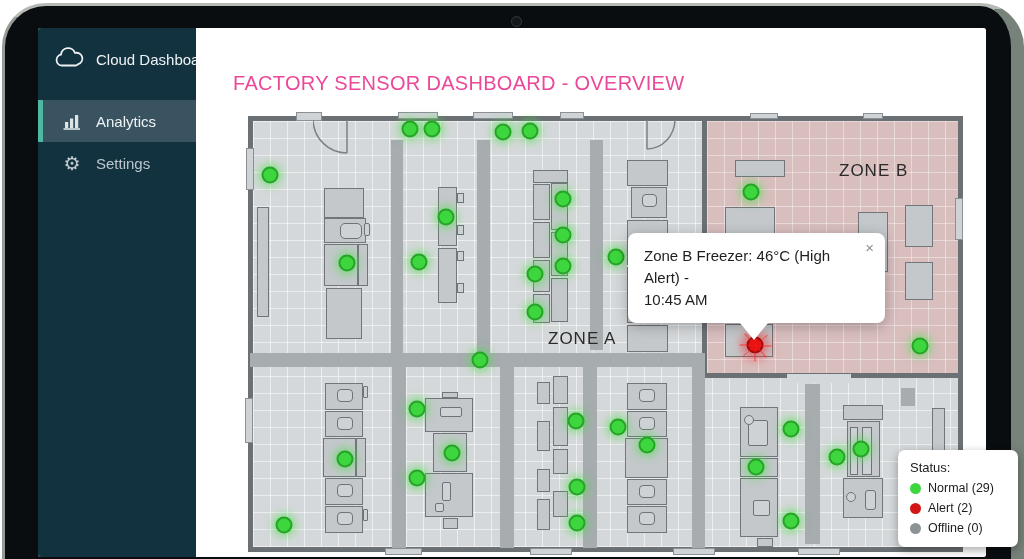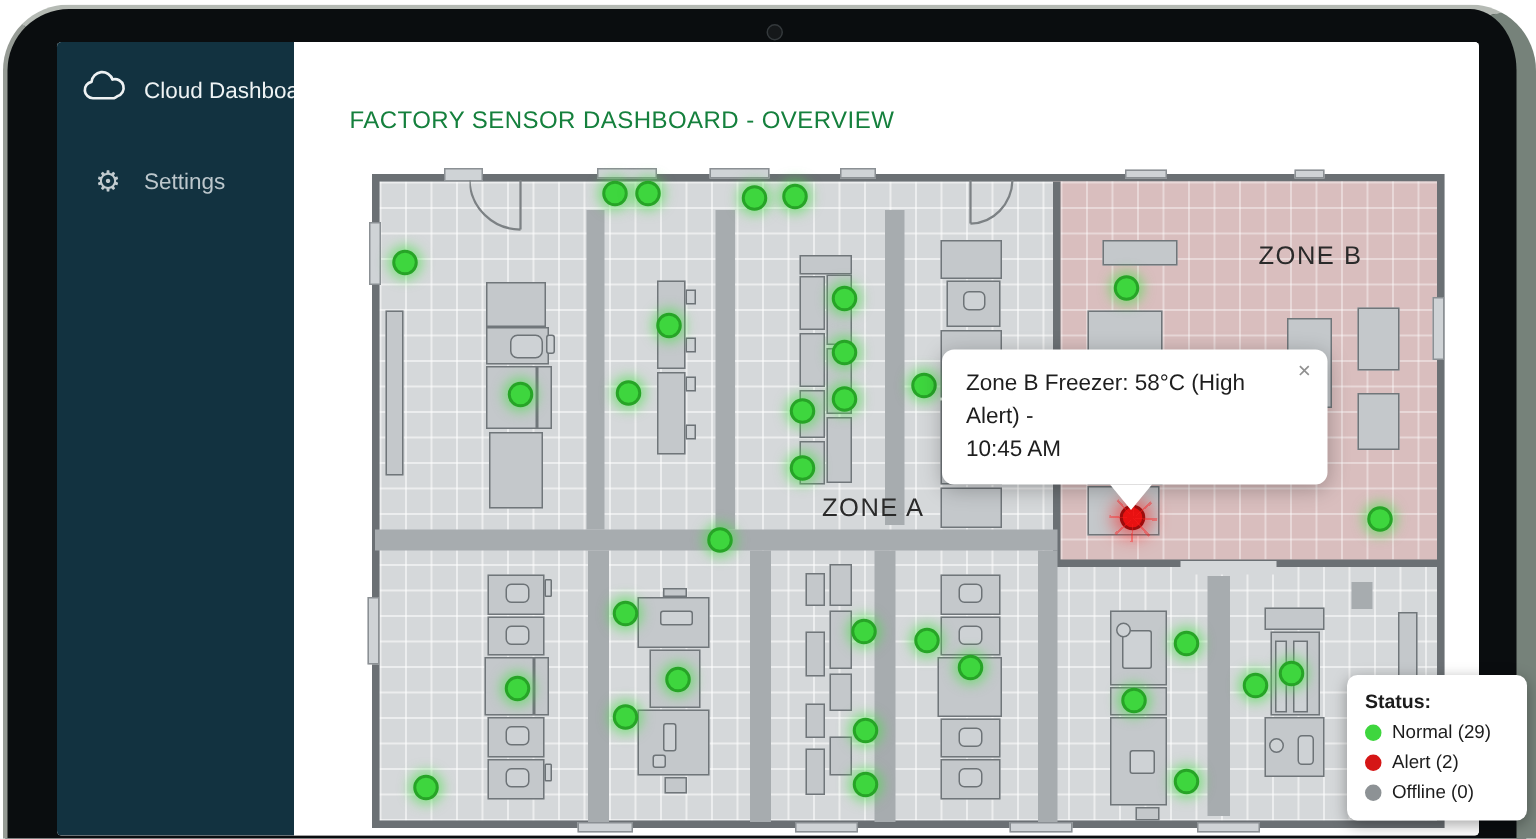--- a/index.html
+++ b/index.html
@@ -20,22 +20,22 @@
   .logo-label{font-size:15px;font-weight:500;color:#eef3f4;white-space:nowrap;}
   #nav{position:absolute;left:0;top:72px;right:0;}
   .nav-item{height:42px;display:flex;align-items:center;gap:12px;padding-left:22px;cursor:pointer;}
   .nav-item.active{background:rgba(255,255,255,.17);border-left:5px solid #4eb8a2;padding-left:17px;}
   .nav-icon{width:24px;display:flex;align-items:center;justify-content:center;}
   .nav-label{font-size:15px;color:#bcc7cc;}
   .nav-item.active .nav-label{color:#eef3f4;font-weight:500;}
   .gear-glyph{font-size:19px;color:#c2cbcf;line-height:1;}
 
   .content{position:absolute;left:158px;top:0;right:0;bottom:0;background:#fff;}
-  .title{position:absolute;left:195px;top:44px;margin:0;font-size:16px;font-weight:500;
-    color:#15803d;letter-spacing:.3px;}
+  .title{position:absolute;left:195px;top:44px;margin:0;font-size:20px;font-weight:500;
+    color:#ec4899;letter-spacing:.3px;}
 
   
   .plan{position:absolute;left:248px;top:116px;width:715px;height:436px;box-sizing:border-box;
     border:5px solid #6b7074;z-index:3;background-color:#d5d8da;
     background-image:linear-gradient(rgba(255,255,255,.55) 1.5px,transparent 1.5px),
       linear-gradient(90deg,rgba(255,255,255,.55) 1.5px,transparent 1.5px);
     background-size:17px 17px;}
   .zoneb{position:absolute;left:449px;top:0;width:256px;height:257px;box-sizing:border-box;
     border-left:5px solid #6b7074;border-bottom:5px solid #6b7074;background-color:#d9bebe;
     background-image:linear-gradient(rgba(255,255,255,.4) 1.5px,transparent 1.5px),
@@ -67,21 +67,21 @@
   .tooltip{position:absolute;left:628px;top:233px;width:257px;box-sizing:border-box;z-index:6;
     background:#fff;border-radius:8px;padding:12px 16px;box-shadow:0 3px 14px rgba(0,0,0,.28);}
   .tt-line{font-size:15px;line-height:22px;color:#1e1e1e;font-weight:500;}
   .tt-close{position:absolute;top:6px;right:11px;font-size:15px;color:#909090;cursor:pointer;}
   .tt-arrow{position:absolute;left:112px;top:100%;width:0;height:0;
     border-left:14px solid transparent;border-right:14px solid transparent;border-top:17px solid #fff;}
 
   
   .legend{position:absolute;left:898px;top:450px;min-width:96px;z-index:10;background:#fff;
     border-radius:7px;padding:10px 12px 12px 12px;box-shadow:0 3px 10px rgba(0,0,0,.35);}
-  .legend-title{font-size:13px;font-weight:700;color:#1c1c1c;margin-bottom:4px;}
+  .legend-title{font-size:13px;font-weight:400;color:#1c1c1c;margin-bottom:4px;}
   .lrow{display:flex;align-items:center;gap:7px;margin-top:6px;white-space:nowrap;}
   .ldot{width:11px;height:11px;border-radius:50%;flex:0 0 auto;}
   .llabel{font-size:12.5px;color:#1c1c1c;}
 </style>
 </head>
 <body>
 
 <div id="page">
 
   <div class="device">
@@ -90,20 +90,33 @@
 
   <div class="screen">
     <aside class="sidebar">
       <div class="logo-row">
         <span class="logo-icon" id="logo-icon"><svg width="32" height="23" viewBox="0 0 32 23">
               <path d="M8,19.5 a5.5,5.5 0 0 1 -1,-10.9 a7.2,7.2 0 0 1 14,-1.6 a5.8,5.8 0 0 1 3.2,11.2 a6,6 0 0 1 -2.2,1.3 z" fill="none" stroke="#eef2f3" stroke-width="1.8" stroke-linejoin="round"></path>
             </svg></span>
         <span class="logo-label">Cloud Dashboard</span>
       </div>
       <nav id="nav">
+          <div class="nav-item active">
+            <span class="nav-icon">
+              <svg width="19" height="17" viewBox="0 0 19 17">
+                <g fill="#dde4e6">
+                  <rect x="2" y="9" width="3.2" height="6"></rect>
+                  <rect x="7" y="5.5" width="3.2" height="9.5"></rect>
+                  <rect x="12" y="2" width="3.2" height="13"></rect>
+                </g>
+                <rect x="0.5" y="15.2" width="16.5" height="1.6" fill="#dde4e6"></rect>
+              </svg>
+            </span>
+            <span class="nav-label">Analytics</span>
+          </div>
           <div class="nav-item">
             <span class="nav-icon">
               <span class="gear-glyph">⚙</span>
             </span>
             <span class="nav-label">Settings</span>
           </div>
         </nav>
     </aside>
     <div class="content"></div>
     <h1 class="title">FACTORY SENSOR DASHBOARD - OVERVIEW</h1>
@@ -266,21 +279,21 @@
       <div class="dot" style="left: 791px; top: 429px;"></div>
       <div class="dot" style="left: 756px; top: 467px;"></div>
       <div class="dot" style="left: 837px; top: 457px;"></div>
       <div class="dot" style="left: 861px; top: 449px;"></div>
       <div class="dot" style="left: 791px; top: 521px;"></div>
       <div class="dot alert" style="left: 755px; top: 345px;"></div>
     </div>
 
   <div class="tooltip">
     <span class="tt-close">×</span>
-    <div class="tt-line">Zone B Freezer: 58°C (High Alert) -</div>
+    <div class="tt-line">Zone B Freezer: 46°C (High Alert) -</div>
     <div class="tt-line">10:45 AM</div>
     <div class="tt-arrow"></div>
   </div>
 
   <div class="legend">
     <div class="legend-title">Status:</div>
     <div id="legend-items">
         <div class="lrow">
           <span class="ldot" style="background: rgb(62, 214, 62);"></span>
           <span class="llabel">Normal (29)</span>

